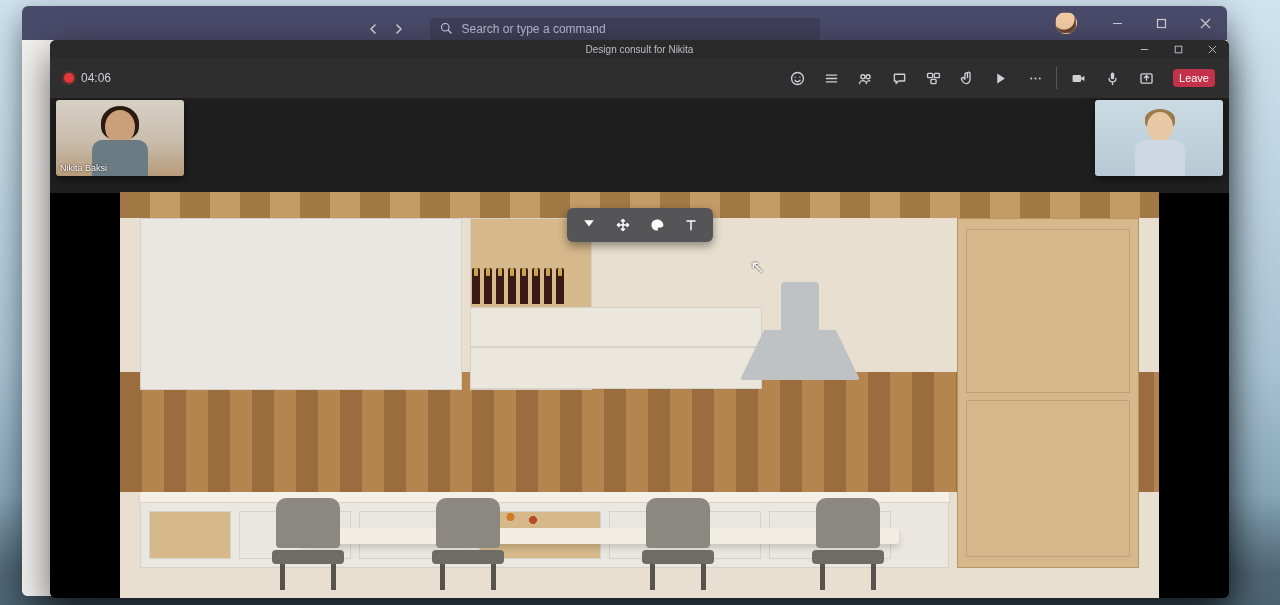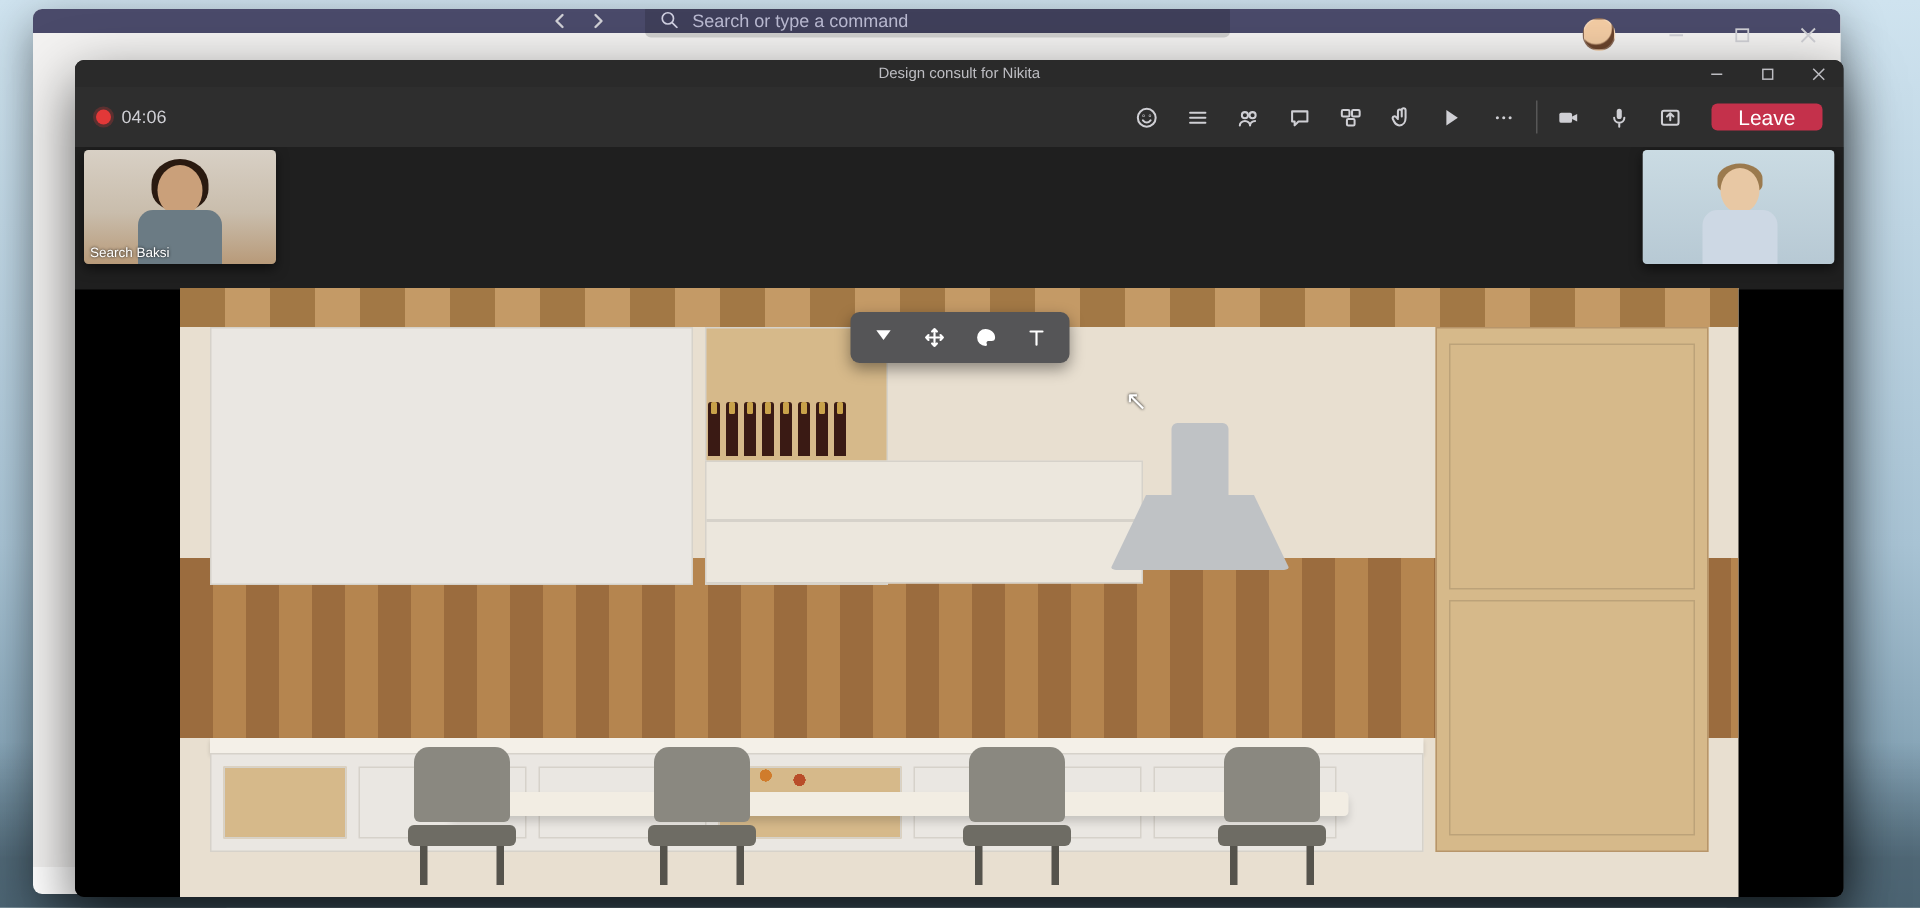--- a/index.html
+++ b/index.html
@@ -15,21 +15,21 @@
     --wood1:#a27845;
     --wood2:#c49a66;
     --cab-white:#eae7e2;
     --cab-wood:#d6b98a;
     --steel:#bfc2c5;
   }
   html,body{margin:0;padding:0;width:1280px;height:605px;overflow:hidden;font-family:"Segoe UI",Arial,sans-serif;background:linear-gradient(180deg,#cfe3ef 0%,#a8c3d4 60%,#6e8ea1 100%);}
   .silhouette{position:absolute;bottom:0;left:0;right:0;height:110px;background:radial-gradient(120px 60px at 8% 100%,#2a3a44 40%,transparent 41%),radial-gradient(160px 80px at 95% 100%,#2a3a44 40%,transparent 41%),linear-gradient(180deg,transparent 0%,#2a3a44 70%);opacity:.5}
   
   .teams-window{position:absolute;left:22px;top:6px;width:1205px;height:590px;border-radius:6px;overflow:hidden;box-shadow:0 10px 30px rgba(0,0,0,.45);background:#fff}
-  .teams-titlebar{height:16px;background:var(--teams-purple);display:flex;align-items:center;color:#d6d6e5;position:relative}
+  .teams-titlebar{height:34px;background:var(--teams-purple);display:flex;align-items:flex-end;color:#d6d6e5;position:relative}
   .nav-arrows{display:flex;gap:4px;margin-left:340px}
   .nav-btn{width:22px;height:22px;border-radius:4px;display:flex;align-items:center;justify-content:center;color:var(--icon-gray)}
   .search-box{position:absolute;left:50%;transform:translateX(-50%);width:370px;height:22px;border-radius:4px;background:rgba(0,0,0,.15);display:flex;align-items:center;gap:8px;padding:0 10px;color:#cfcfe0;font-size:12px}
   .search-box input{flex:1;background:transparent;border:none;outline:none;color:#fff;font-size:12px}
   .search-box input::placeholder{color:#b9b9d0}
   .tb-right{position:absolute;right:0;top:0;display:flex;align-items:center;height:34px}
   .avatar{width:20px;height:20px;border-radius:50%;background:radial-gradient(circle at 40% 30%,#f2cba3 0 55%,#6b442c 60%);margin-right:18px;border:1px solid rgba(255,255,255,.2)}
   .win-btn{width:44px;height:34px;display:flex;align-items:center;justify-content:center;color:var(--icon-gray)}
   .teams-body{height:calc(100% - 34px);background:#f3f2f1}
   
@@ -39,21 +39,21 @@
   .m-tb-right{position:absolute;right:0;top:0;display:flex;height:18px}
   .m-win-btn{width:34px;height:18px;display:flex;align-items:center;justify-content:center;color:#bdbdc2;font-size:9px}
   
   .meeting-toolbar{height:40px;background:var(--meeting-toolbar);display:flex;align-items:center;padding:0 14px;color:var(--icon-gray);font-size:12px}
   .rec-dot{width:10px;height:10px;border-radius:50%;background:var(--record-red);box-shadow:0 0 0 2px rgba(226,56,56,.25);margin-right:7px}
   .meeting-toolbar .spacer{flex:1}
   .tb-icon{width:34px;height:34px;display:flex;align-items:center;justify-content:center;border-radius:4px}
   .tb-icon svg{width:17px;height:17px;stroke:currentColor;fill:none;stroke-width:1.6;stroke-linecap:round;stroke-linejoin:round}
   .divider{width:1px;height:22px;background:rgba(255,255,255,.2);margin:0 4px}
   .tb-icon.solid svg{fill:currentColor;stroke:none}
-  .leave-btn{margin-left:10px;height:18px;padding:0 18px;border-radius:4px;background:var(--leave-red);color:#fff;border:none;font-size:14px;font-weight:500;display:flex;align-items:center;cursor:pointer}
+  .leave-btn{margin-left:10px;height:18px;padding:0 6px;border-radius:4px;background:var(--leave-red);color:#fff;border:none;font-size:11px;font-weight:500;display:flex;align-items:center;cursor:pointer}
   
   .content-area{flex:1;background:#000;position:relative;overflow:hidden}
   .dark-strip{height:95px;background:var(--meeting-black);width:100%}
   .video-tile{position:absolute;border-radius:3px;overflow:hidden;background:#333;box-shadow:0 3px 8px rgba(0,0,0,.5)}
   .video-tile.left-tile{left:6px;top:2px;width:128px;height:76px}
   .video-tile.right-tile{right:6px;top:2px;width:128px;height:76px}
   .tile-label{position:absolute;left:4px;bottom:3px;font-size:9px;color:#fff;text-shadow:0 0 2px #000}
   
   .tile-bg{position:absolute;inset:0}
   .left-tile .tile-bg{background:linear-gradient(180deg,#d8d0c5 0%,#c9bdac 55%,#b89a79 100%)}
@@ -269,21 +269,21 @@
   <div class="content-area">
     <div class="dark-strip"></div>
 
     <div class="video-tile left-tile">
       <div class="tile-bg"></div>
       <div class="person">
           <div class="hair"></div>
           <div class="head"></div>
           <div class="body"></div>
         </div>
-      <span class="tile-label">Search Baksi</span>
+      <span class="tile-label">Nikita Baksi</span>
     </div>
     <div class="video-tile right-tile">
       <div class="tile-bg"></div>
       <div class="person">
           <div class="hair"></div>
           <div class="head"></div>
           <div class="body"></div>
         </div>
     </div>
 

